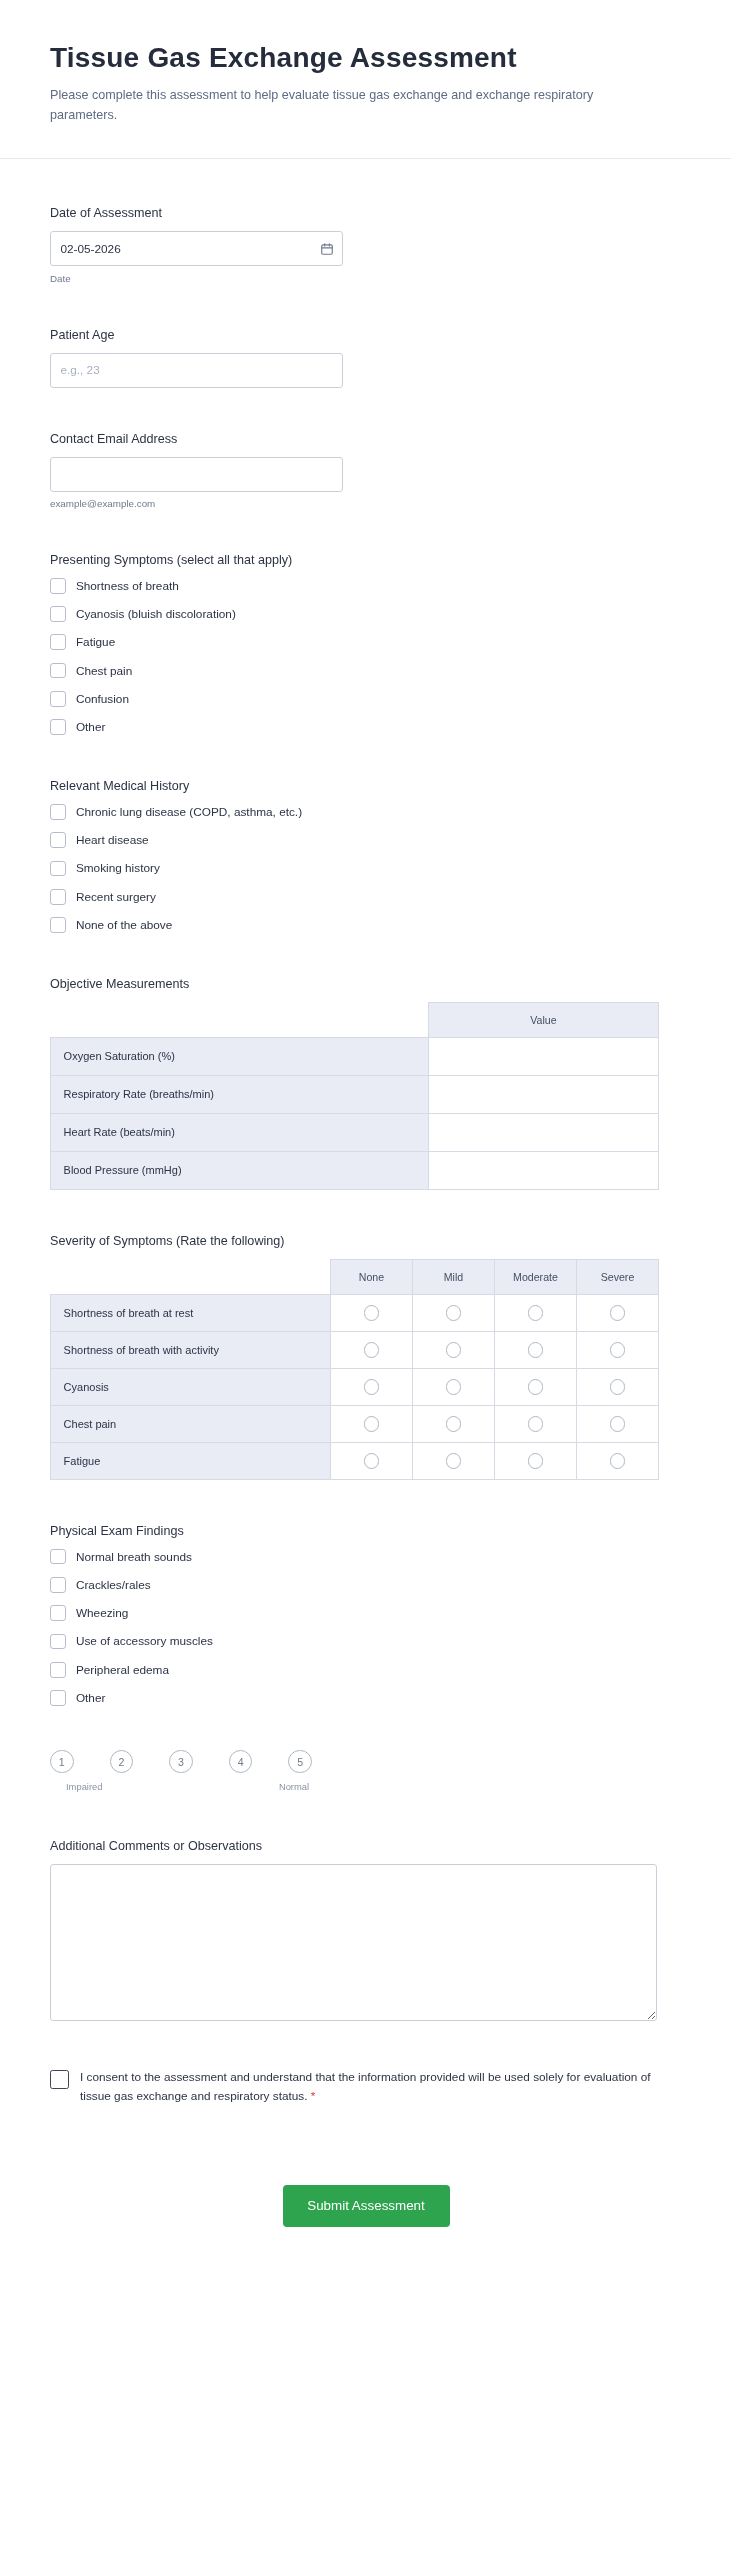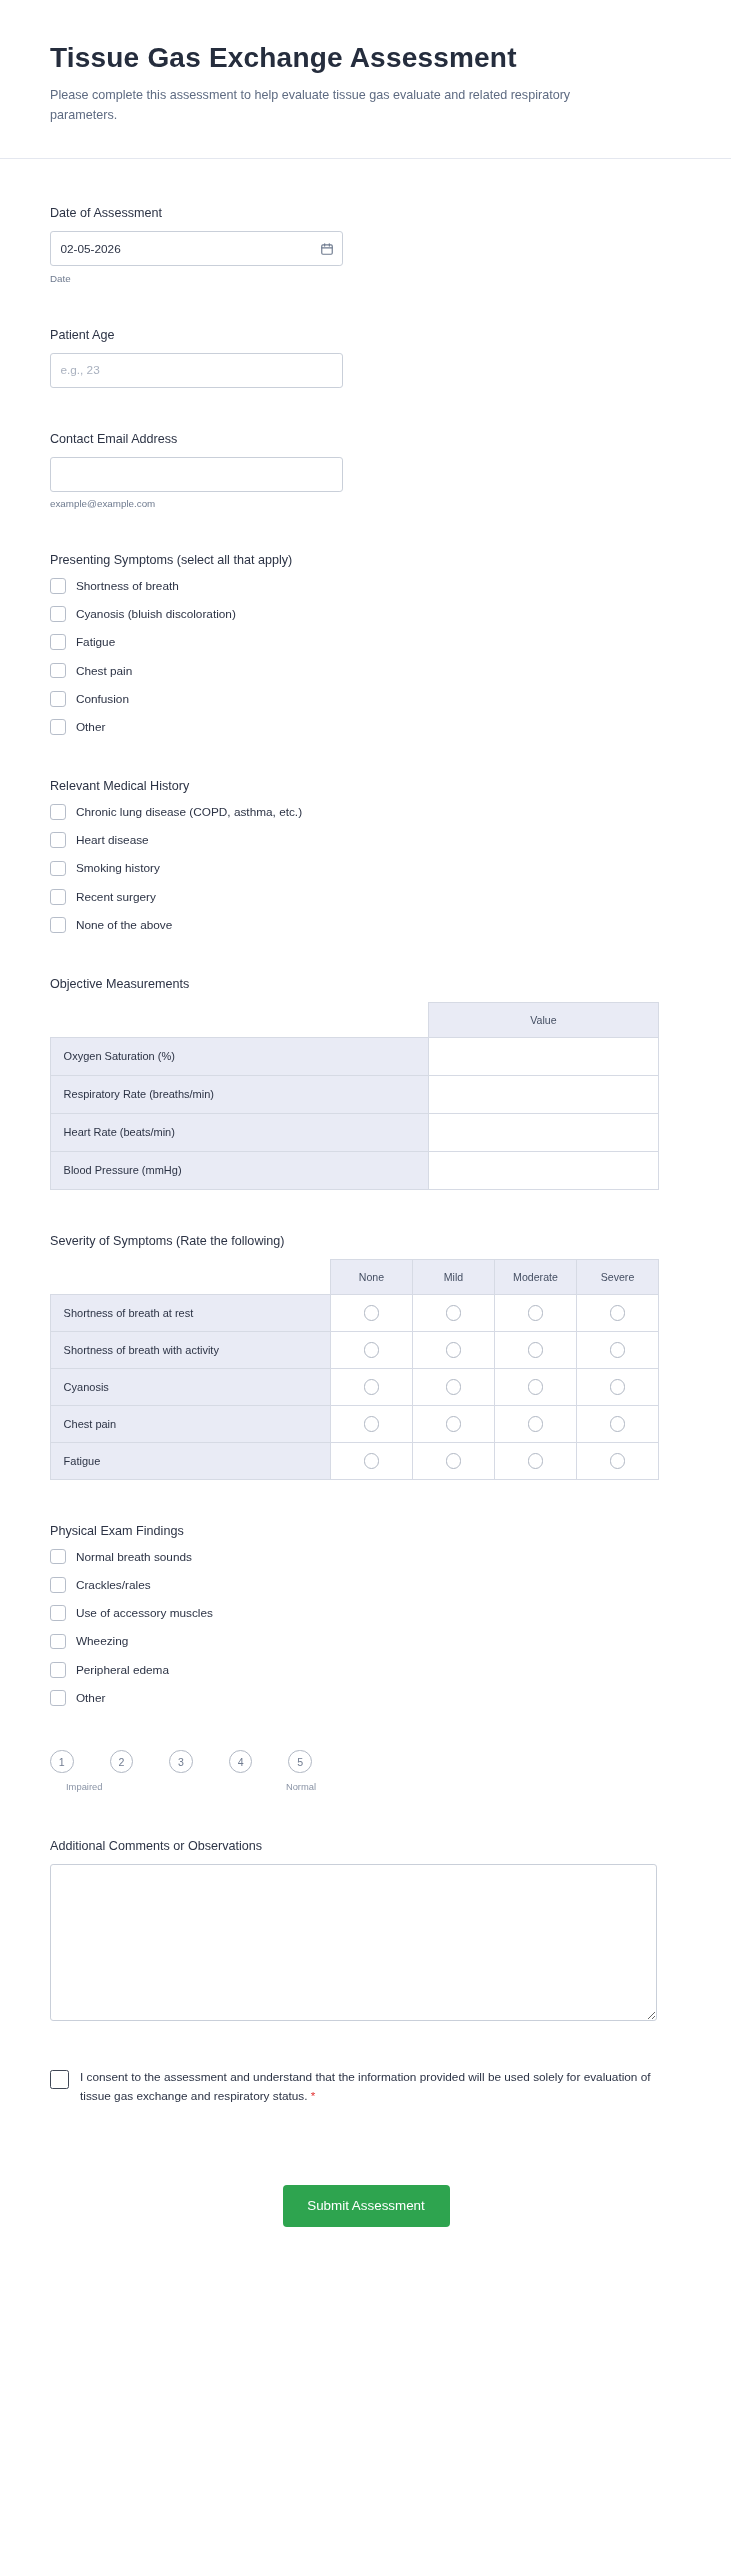--- a/index.html
+++ b/index.html
@@ -134,21 +134,21 @@
     align-items: center;
     justify-content: center;
     font-size: 10.6px;
     color: #6f7b8f;
     cursor: pointer;
   }
   .scale-labels { position: relative; height: 14px; margin-top: 7.9px; }
   .scale-min { position: absolute; left: 16px; font-size: 9.4px; color: #8a94a6; }
   .scale-max {
     position: absolute;
-    left: 251px;
+    left: 244px;
     transform: translateX(-50%);
     font-size: 9.4px;
     color: #8a94a6;
   }
   
   .comments-area {
     width: 607px;
     height: 157px;
     border: 0.8px solid #c9cfd9;
     border-radius: 3.1px;
@@ -199,21 +199,21 @@
     font-weight: 500;
     cursor: pointer;
     text-align: center;
   }
 </style>
 </head>
 <body>
 
 <div class="form-header">
   <h1 class="form-title">Tissue Gas Exchange Assessment</h1>
-  <p class="form-subtitle">Please complete this assessment to help evaluate tissue gas evaluate and related respiratory parameters.</p>
+  <p class="form-subtitle">Please complete this assessment to help evaluate tissue gas exchange and exchange respiratory parameters.</p>
 </div>
 
 <div class="form-body">
 
 
   <div class="question">
     <span class="q-label">Date of Assessment</span>
     <div class="input-wrap">
       <input type="text" class="text-input" style="padding-right: 31px;" value="02-05-2026">
       <span class="cal-icon">
@@ -385,25 +385,25 @@
     <div class="option-row">
       <span class="checkbox"></span>
       <span class="option-text">Normal breath sounds</span>
     </div>
     <div class="option-row">
       <span class="checkbox"></span>
       <span class="option-text">Crackles/rales</span>
     </div>
     <div class="option-row">
       <span class="checkbox"></span>
+      <span class="option-text">Wheezing</span>
+    </div>
+    <div class="option-row">
+      <span class="checkbox"></span>
       <span class="option-text">Use of accessory muscles</span>
-    </div>
-    <div class="option-row">
-      <span class="checkbox"></span>
-      <span class="option-text">Wheezing</span>
     </div>
     <div class="option-row">
       <span class="checkbox"></span>
       <span class="option-text">Peripheral edema</span>
     </div>
     <div class="option-row">
       <span class="checkbox"></span>
       <span class="option-text">Other</span>
     </div>
   </div>

